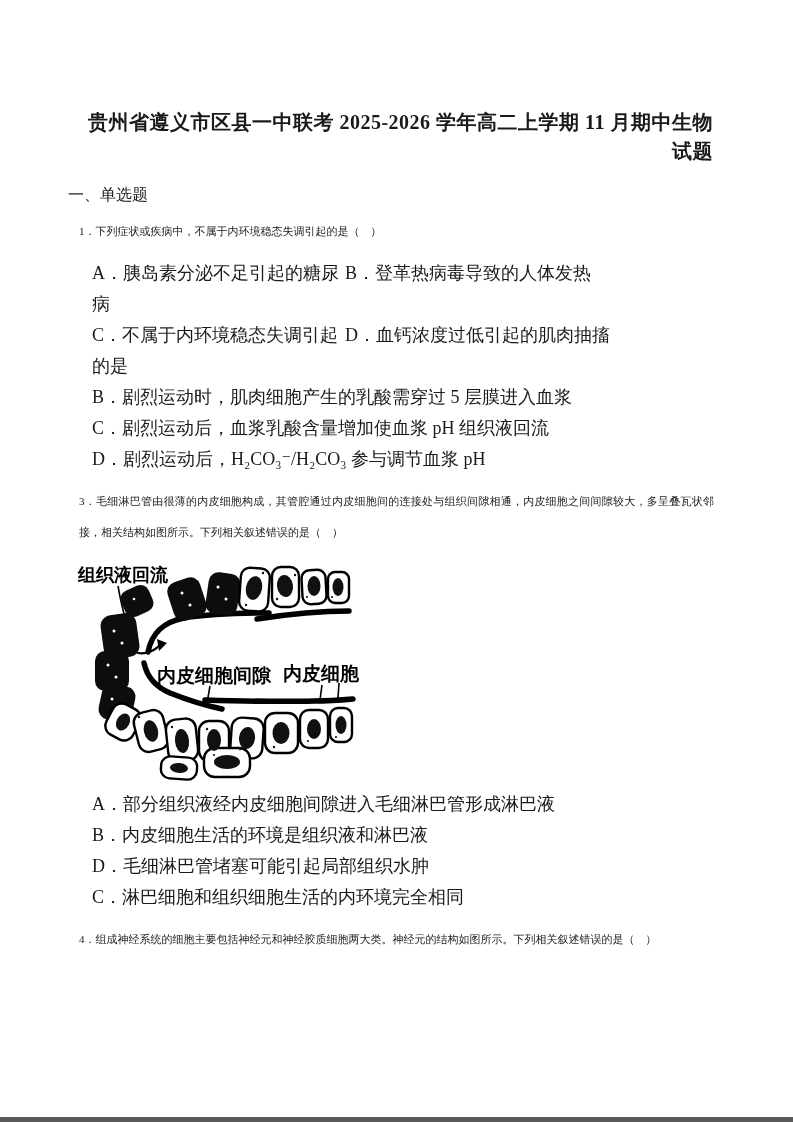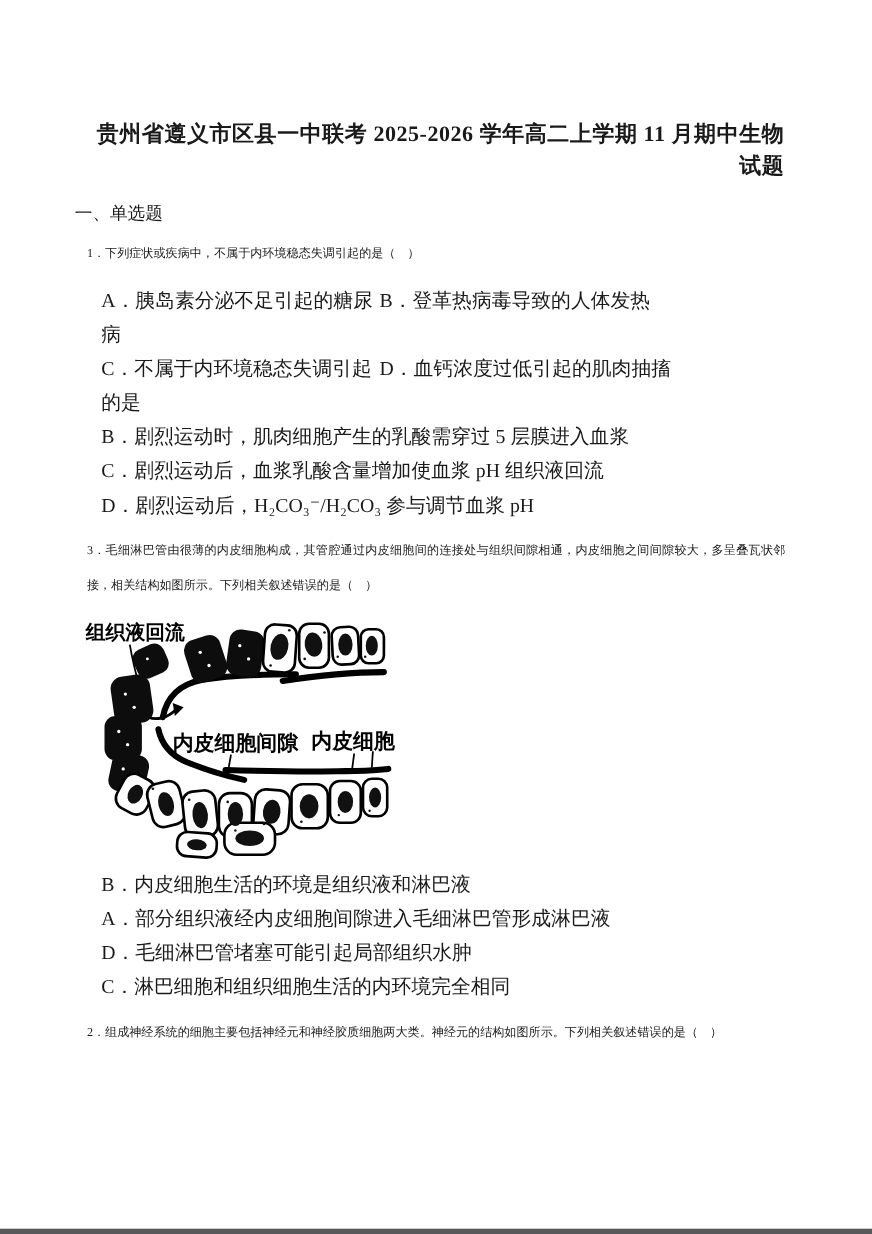--- a/index.html
+++ b/index.html
@@ -177,26 +177,26 @@
             <circle cx="143" cy="170" r="1.2"></circle>
               <circle cx="176" cy="190" r="1.2"></circle>
             <circle cx="210" cy="188" r="1.2"></circle>
               <circle cx="244" cy="182" r="1.1"></circle>
             <circle cx="272" cy="178" r="1.1"></circle>
               <circle cx="150" cy="196" r="1.1"></circle>
           </g>
         </svg>
       </div>
 
+      <p class="opt-line">A．部分组织液经内皮细胞间隙进入毛细淋巴管形成淋巴液</p>
       <p class="opt-line">B．内皮细胞生活的环境是组织液和淋巴液</p>
-      <p class="opt-line">A．部分组织液经内皮细胞间隙进入毛细淋巴管形成淋巴液</p>
       <p class="opt-line">D．毛细淋巴管堵塞可能引起局部组织水肿</p>
       <p class="opt-line">C．淋巴细胞和组织细胞生活的内环境完全相同</p>
     </div>
 
     <div>
-      <p class="stem">2．组成神经系统的细胞主要包括神经元和神经胶质细胞两大类。神经元的结构如图所示。下列相关叙述错误的是（　）</p>
+      <p class="stem">4．组成神经系统的细胞主要包括神经元和神经胶质细胞两大类。神经元的结构如图所示。下列相关叙述错误的是（　）</p>
     </div>
 
   </div>
 
   <div class="bottom-bar"></div>
 </div>
 
 </body></html>

